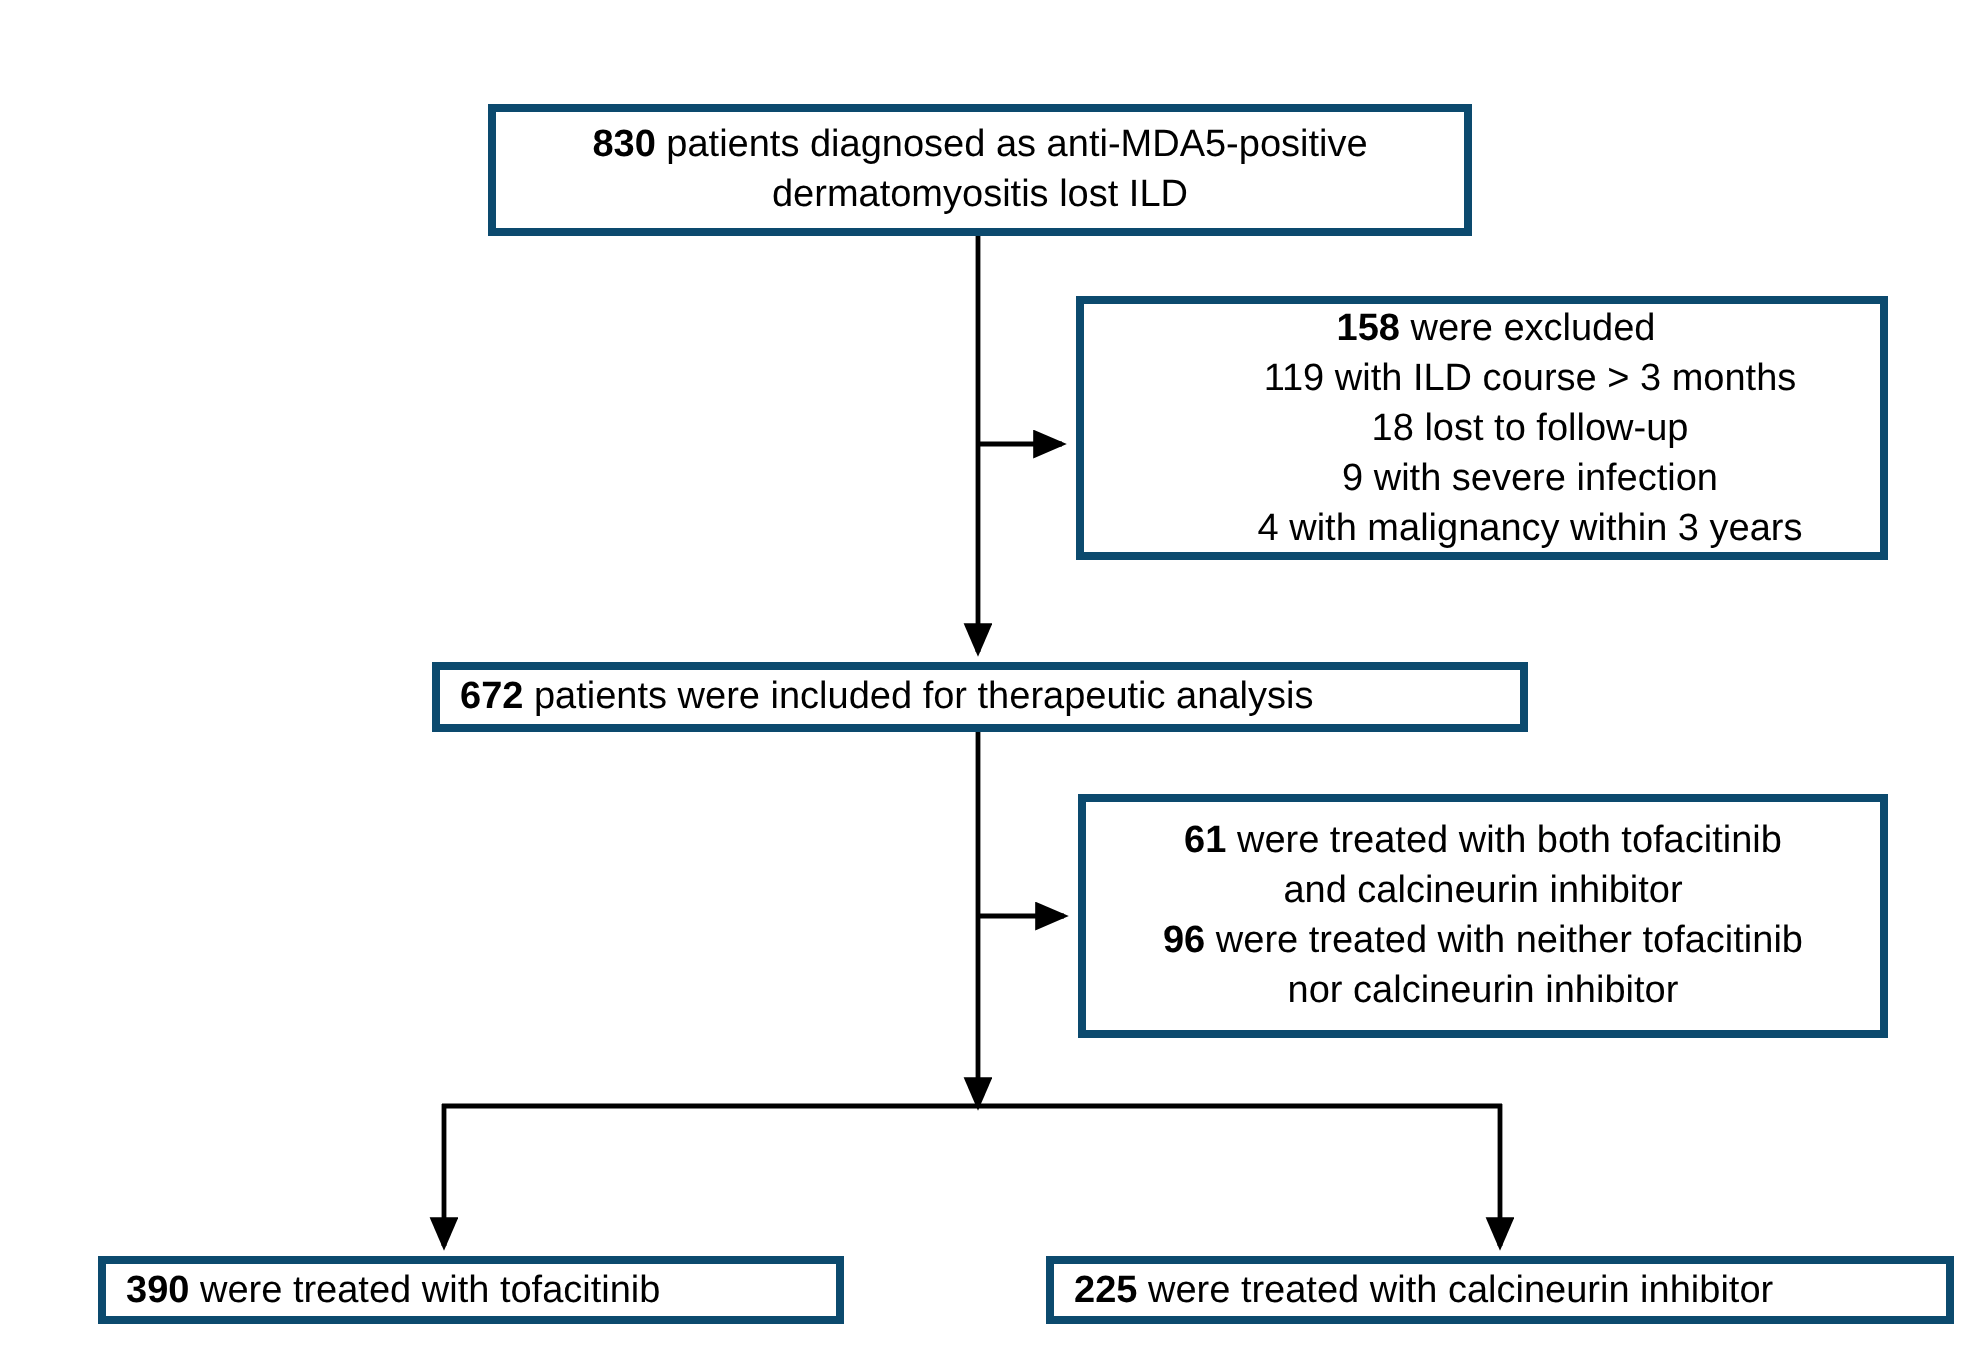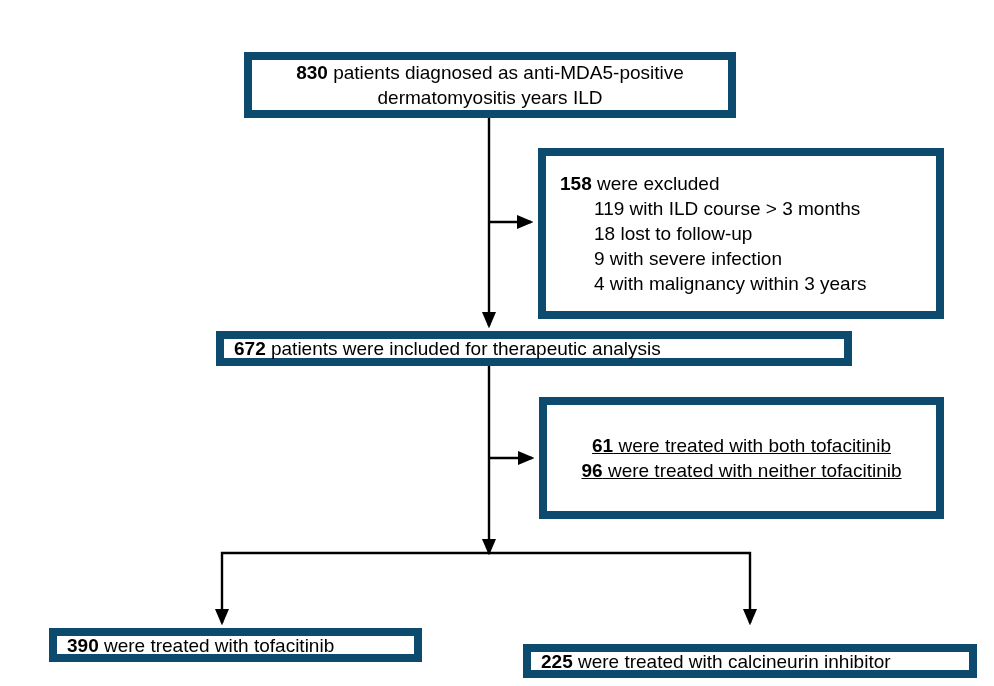--- a/index.html
+++ b/index.html
@@ -14,21 +14,21 @@
   #flow-root {
     position: relative;
     width: 994px;
     height: 686px;
     background: #ffffff;
     overflow: hidden;
   }
   .node {
     position: absolute;
     box-sizing: border-box;
-    border: 8px solid #0c4a6e;
+    border: 4px solid #0c4a6e;
     background: #ffffff;
     display: flex;
     flex-direction: column;
     justify-content: center;
     font-size: 19px;
     line-height: 25px;
     color: #000000;
   }
   .node .ln {
     white-space: pre;
@@ -36,34 +36,35 @@
   .centered { text-align: center; }
   .leftal   { text-align: left; }
   .b { font-weight: bold; }
   .pad-h { padding: 0 10px; }
 
   
   #box-enrolled {
     left: 244px; top: 52px; width: 492px; height: 66px;
   }
   #box-excluded-1 {
-    left: 538px; top: 148px; width: 406px; height: 171px;
+    left: 538px; top: 148px; width: 406px; height: 132px;
     padding-left: 14px;
+    text-align: center;
   }
   #box-included {
-    left: 216px; top: 331px; width: 636px; height: 35px;
+    left: 216px; top: 331px; width: 548px; height: 35px;
   }
   #box-excluded-2 {
-    left: 539px; top: 397px; width: 405px; height: 122px; text-decoration: underline;
+    left: 539px; top: 397px; width: 405px; height: 122px;
   }
   #box-tofa {
     left: 49px; top: 628px; width: 373px; height: 34px;
   }
   #box-cni {
-    left: 523px; top: 644px; width: 454px; height: 34px;
+    left: 523px; top: 628px; width: 454px; height: 34px;
   }
 
   .indent { padding-left: 34px; }
 
   
   #connectors {
     position: absolute;
     left: 0; top: 0;
     width: 994px; height: 686px;
     pointer-events: none;
@@ -90,38 +91,40 @@
     <line x1="489" y1="458" x2="532" y2="458" stroke="#000000" stroke-width="2.4" marker-end="url(#arrowhead)"></line>
 
     <line x1="221" y1="553" x2="751" y2="553" stroke="#000000" stroke-width="2.4"></line>
 
     <line x1="222" y1="552" x2="222" y2="623" stroke="#000000" stroke-width="2.4" marker-end="url(#arrowhead)"></line>
     <line x1="750" y1="552" x2="750" y2="623" stroke="#000000" stroke-width="2.4" marker-end="url(#arrowhead)"></line>
   </svg>
 
   <div class="node centered pad-h" id="box-enrolled">
     <div class="ln"><span class="b">830</span><span> patients diagnosed as anti-MDA5-positive</span></div>
-    <div class="ln">dermatomyositis years ILD</div>
+    <div class="ln">dermatomyositis lost ILD</div>
   </div>
 
   <div class="node leftal" id="box-excluded-1">
     <div class="ln"><span class="b">158</span><span> were excluded</span></div>
     <div class="ln indent">119 with ILD course &gt; 3 months</div>
     <div class="ln indent">18 lost to follow-up</div>
     <div class="ln indent">9 with severe infection</div>
     <div class="ln indent">4 with malignancy within 3 years</div>
   </div>
 
   <div class="node leftal pad-h" id="box-included">
     <div class="ln"><span class="b">672</span><span> patients were included for therapeutic analysis</span></div>
   </div>
 
   <div class="node centered pad-h" id="box-excluded-2">
     <div class="ln"><span class="b">61</span><span> were treated with both tofacitinib</span></div>
+    <div class="ln">and calcineurin inhibitor</div>
     <div class="ln"><span class="b">96</span><span> were treated with neither tofacitinib</span></div>
+    <div class="ln">nor calcineurin inhibitor</div>
   </div>
 
   <div class="node leftal pad-h" id="box-tofa">
     <div class="ln"><span class="b">390</span><span> were treated with tofacitinib</span></div>
   </div>
 
   <div class="node leftal pad-h" id="box-cni">
     <div class="ln"><span class="b">225</span><span> were treated with calcineurin inhibitor</span></div>
   </div>
 

